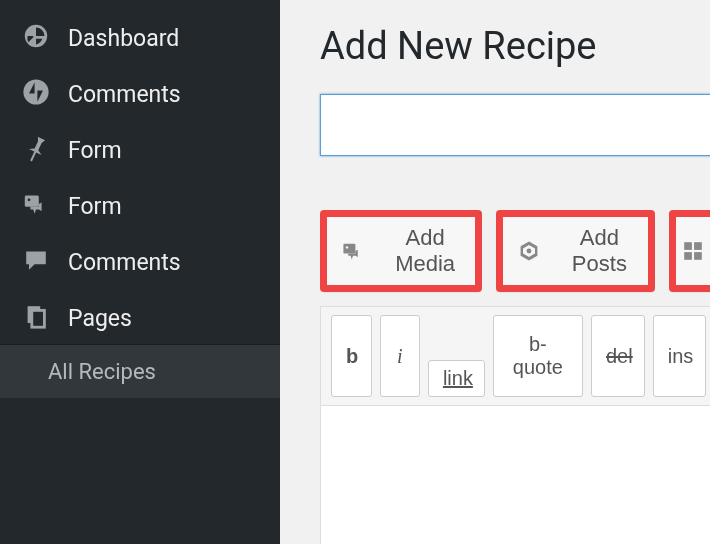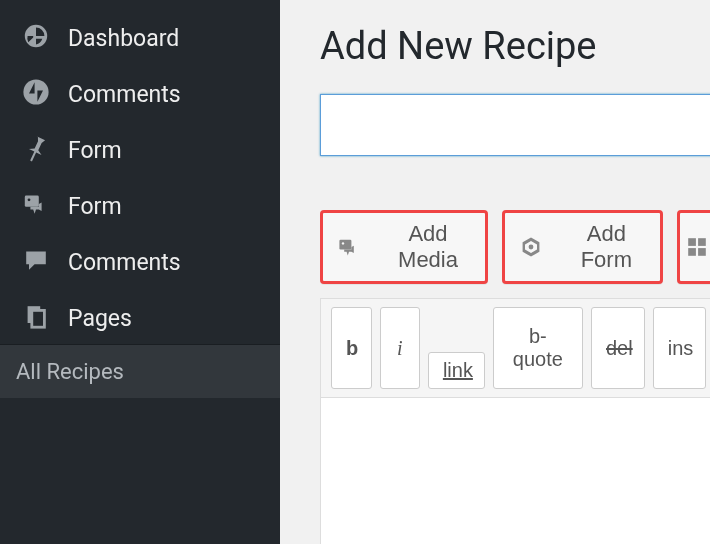--- a/index.html
+++ b/index.html
@@ -59,21 +59,21 @@
   min-width: 24px;
   height: 24px;
   display: inline-flex;
   align-items: center;
   justify-content: center;
   font-size: 16px;
   font-weight: 600;
   margin-left: 6px;
 }
 .sub-item {
-  padding: 14px 20px 14px 16px;
+  padding: 14px 20px 14px 48px;
   background: #32373c;
   color: #b4b9be;
   font-size: 22px;
   cursor: pointer;
   border-top: 1px solid #1a1e22;
 }
 .content {
   flex: 1;
   padding: 24px 0 0 40px;
   position: relative;
@@ -95,21 +95,21 @@
   outline: none;
   margin-bottom: 54px;
 }
 .button-row {
   display: flex;
   gap: 14px;
   margin-bottom: 14px;
 }
 .wp-button {
   background: #f7f7f7;
-  border: 3px solid #ef4444;
+  border: 7px solid #ef4444;
   border-radius: 4px;
   padding: 8px 14px;
   font-size: 22px;
   color: #555;
   display: flex;
   align-items: center;
   gap: 24px;
   cursor: pointer;
   box-shadow: 0 1px 0 rgba(0,0,0,0.05);
 }
@@ -216,21 +216,21 @@
       </span>
       <span>Add Media</span>
     </button>
     <button class="wp-button">
       <span class="icon">
         <svg width="24" height="24" viewBox="0 0 20 20" fill="currentColor">
             <path d="M10 2l7 4v8l-7 4-7-4V6l7-4zm0 3L5 8v4l5 3 5-3V8l-5-3z"></path>
             <circle cx="10" cy="10" r="2"></circle>
           </svg>
       </span>
-      <span>Add Form</span>
+      <span>Add Posts</span>
     </button>
     <button class="wp-button" style="padding:8px 6px;">
       <span class="icon">
         <svg width="22" height="22" viewBox="0 0 20 20" fill="currentColor">
             <rect x="2" y="2" width="7" height="7"></rect>
             <rect x="11" y="2" width="7" height="7"></rect>
             <rect x="2" y="11" width="7" height="7"></rect>
             <rect x="11" y="11" width="7" height="7"></rect>
           </svg>
       </span>

